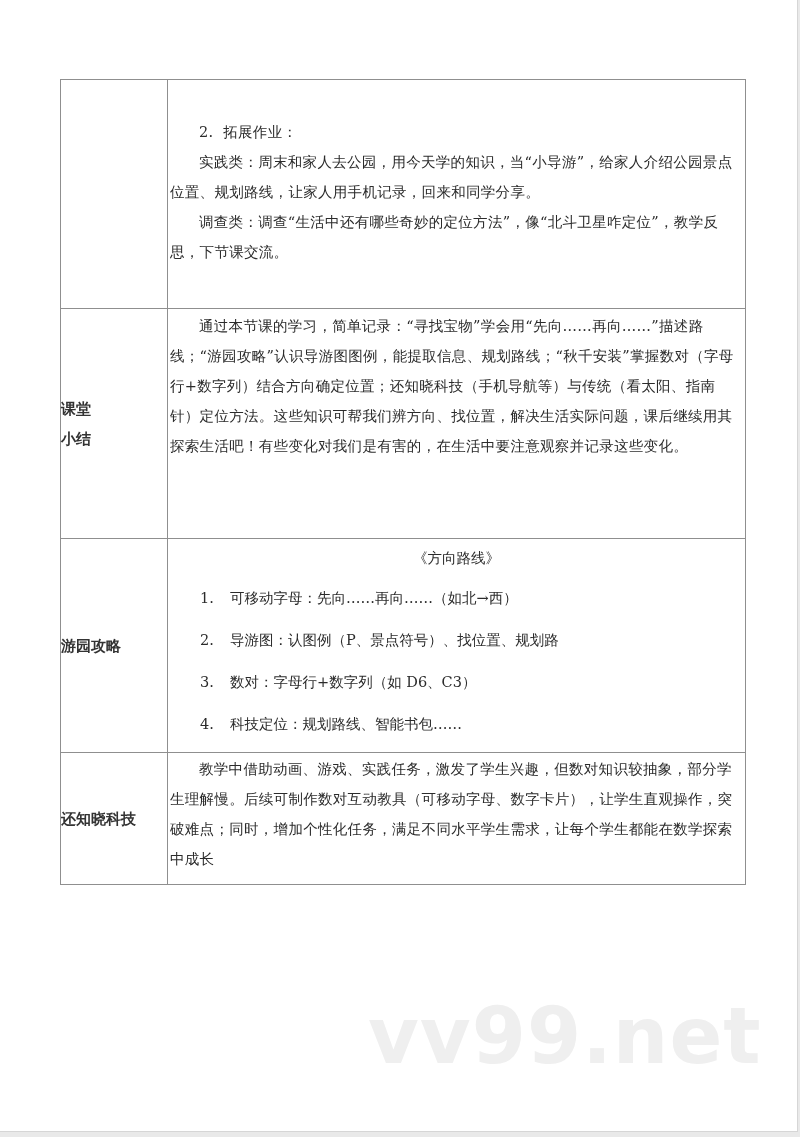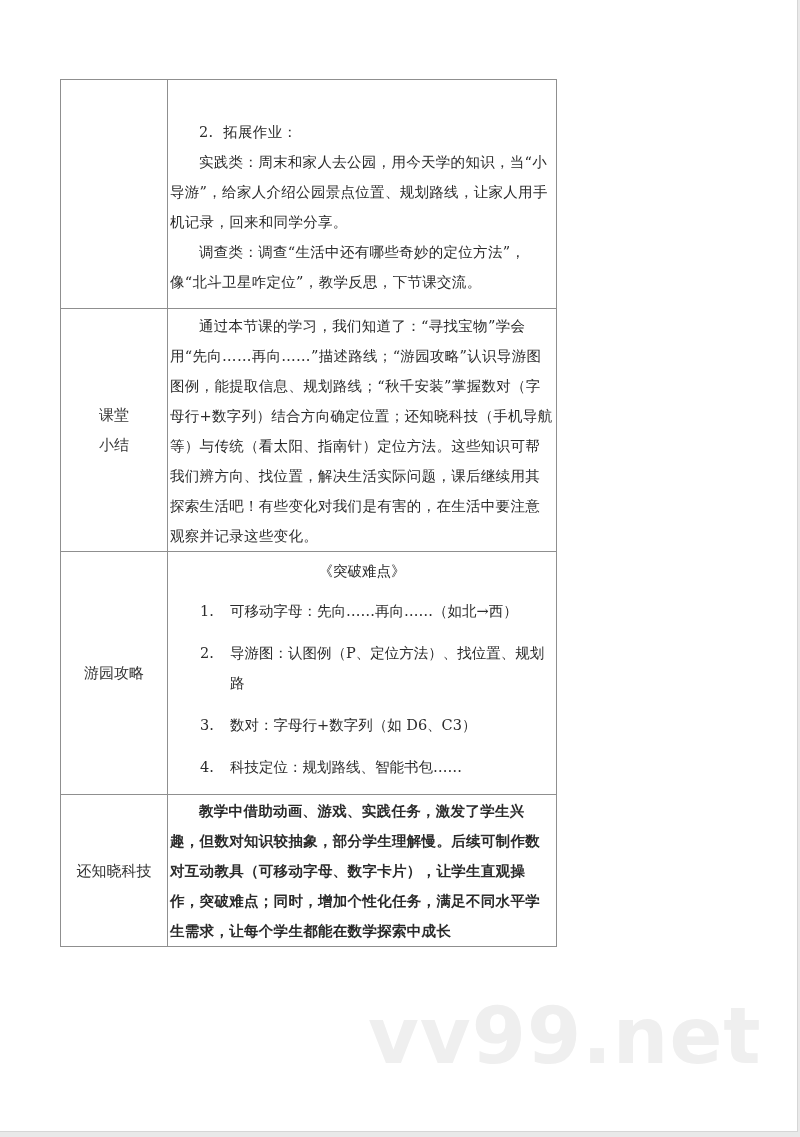--- a/index.html
+++ b/index.html
@@ -8,41 +8,41 @@
     background: #e9e9e9;
     font-family: "DejaVu Serif", "Liberation Serif", serif;
     color: #2b2b2b;
   }
   .page {
     position: absolute; left: 0; top: 0; width: 797px; height: 1131px;
     background: #ffffff;
     border-right: 1px solid #d6d6d6; border-bottom: 1px solid #d6d6d6;
   }
   table.lesson {
-    position: absolute; left: 60px; top: 79px; width: 497px;
+    position: absolute; left: 60px; top: 79px; width: 686px;
     border-collapse: collapse; table-layout: fixed;
   }
   table.lesson td {
     border: 1.5px solid #8f8f8f; vertical-align: top; padding: 0;
   }
   td.label-cell {
-    width: 106px; vertical-align: middle !important; text-align: center;
+    width: 106px; vertical-align: middle !important; text-align: left;
     font-family: "DejaVu Sans", "Liberation Sans", sans-serif;
-    font-weight: normal; font-size: 15px; line-height: 30px; color: #333;
+    font-weight: bold; font-size: 15px; line-height: 30px; color: #333;
   }
   td.content-cell { padding: 0 2px 0 2px !important; }
   .para { font-size: 14.5px; line-height: 30px; margin: 0; text-indent: 2em; letter-spacing: 0.3px; }
   .row1 { height: 229px; }
   .row1 .inner { padding-top: 37px; }
   .row2 { height: 230px; }
   .row2 .inner { padding-top: 2px; }
   .row3 { height: 214px; }
   .row3 .inner { padding-top: 4px; }
   .row4 { height: 132px; }
-  .row4 .inner { padding-top: 1px; font-weight: bold; }
+  .row4 .inner { padding-top: 1px; }
   .board-title { text-align: center; font-size: 14.5px; line-height: 30px; margin: 0 0 10px 0; }
   .board-item { font-size: 14.5px; line-height: 30px; margin: 0 0 12px 0; padding-left: 30px; display: flex; }
   .board-item .num { width: 30px; flex: none; }
   .watermark {
     position: absolute; left: 368px; top: 996px;
     font-family: "DejaVu Sans", "Liberation Sans", sans-serif;
     font-weight: bold; font-size: 78px; color: #efefef; letter-spacing: 1px;
     line-height: 80px;
   }
 </style>
@@ -62,36 +62,36 @@
         </div>
       </td>
     </tr>
     <tr class="row2">
       <td class="label-cell">
         <div>课堂</div>
         <div>小结</div>
       </td>
       <td class="content-cell">
         <div class="inner">
-          <p class="para">通过本节课的学习，我们知道了：“寻找宝物”学会用“先向……再向……”描述路线；“游园攻略”认识导游图图例，能提取信息、规划路线；“秋千安装”掌握数对（字母行+数字列）结合方向确定位置；还知晓科技（手机导航等）与传统（看太阳、指南针）定位方法。这些知识可帮我们辨方向、找位置，解决生活实际问题，课后继续用其探索生活吧！有些变化对我们是有害的，在生活中要注意观察并记录这些变化。</p>
+          <p class="para">通过本节课的学习，简单记录：“寻找宝物”学会用“先向……再向……”描述路线；“游园攻略”认识导游图图例，能提取信息、规划路线；“秋千安装”掌握数对（字母行+数字列）结合方向确定位置；还知晓科技（手机导航等）与传统（看太阳、指南针）定位方法。这些知识可帮我们辨方向、找位置，解决生活实际问题，课后继续用其探索生活吧！有些变化对我们是有害的，在生活中要注意观察并记录这些变化。</p>
         </div>
       </td>
     </tr>
     <tr class="row3">
       <td class="label-cell">游园攻略</td>
       <td class="content-cell">
         <div class="inner">
-          <p class="board-title">《突破难点》</p>
+          <p class="board-title">《方向路线》</p>
           <div class="board-item">
             <span class="num">1.</span>
             <span>可移动字母：先向……再向……（如北→西）</span>
           </div>
           <div class="board-item">
             <span class="num">2.</span>
-            <span>导游图：认图例（P、定位方法）、找位置、规划路</span>
+            <span>导游图：认图例（P、景点符号）、找位置、规划路</span>
           </div>
           <div class="board-item">
             <span class="num">3.</span>
             <span>数对：字母行+数字列（如 D6、C3）</span>
           </div>
           <div class="board-item">
             <span class="num">4.</span>
             <span>科技定位：规划路线、智能书包……</span>
           </div>
         </div>

